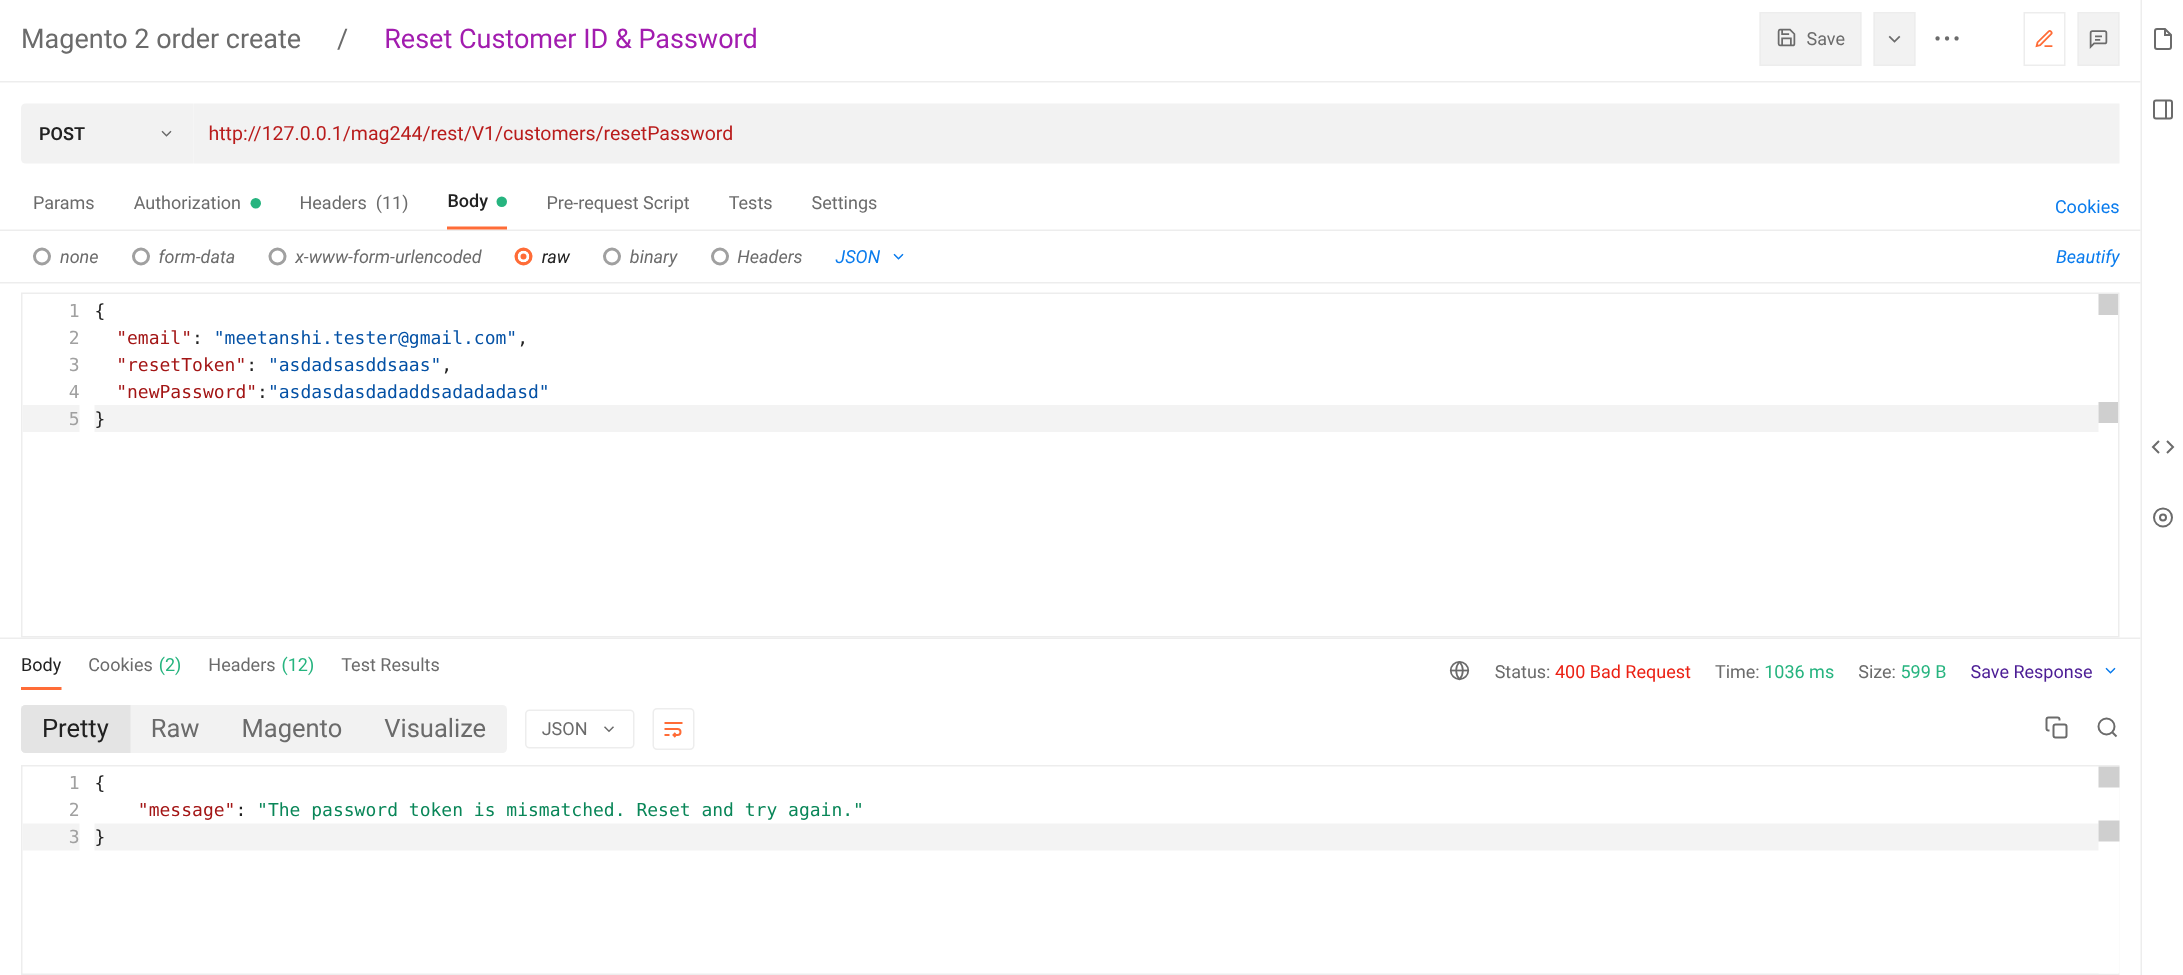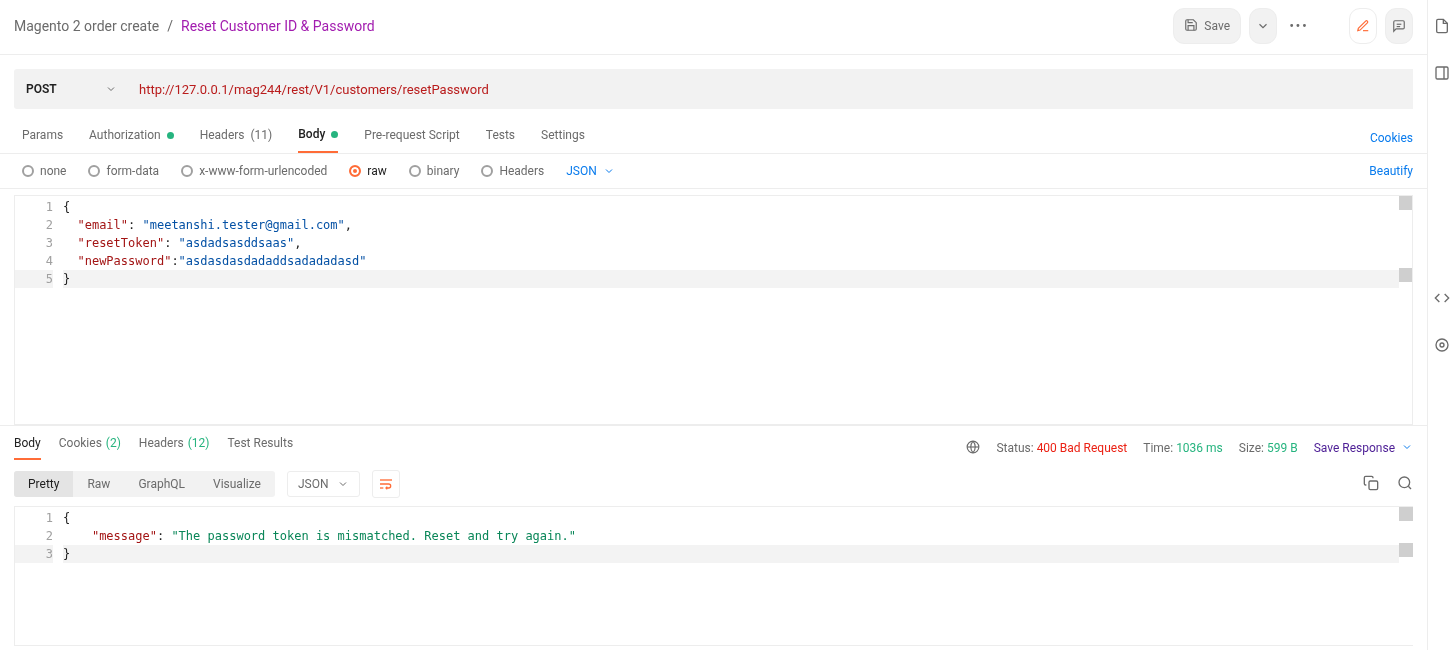--- a/index.html
+++ b/index.html
@@ -3,26 +3,26 @@
 <meta charset="utf-8">
 <style>
 * { box-sizing: border-box; margin: 0; padding: 0; }
 body { font-family: -apple-system, BlinkMacSystemFont, "Segoe UI", Roboto, sans-serif; font-size: 12px; color: #212121; background: #fff; display: flex; }
 .main { flex: 1; display: flex; flex-direction: column; height: 650px; }
 .rightbar { width: 28px; border-left: 1px solid #ededed; display: flex; flex-direction: column; align-items: center; padding-top: 18px; gap: 28px; color: #6b6b6b; }
 .rightbar svg { width: 16px; height: 16px; }
 
 
 .bc { display: flex; align-items: center; justify-content: space-between; padding: 8px 14px 10px 14px; border-bottom: 1px solid #ededed; }
-.bc-left { display: flex; align-items: center; gap: 8px; font-size: 14px; }
+.bc-left { display: flex; align-items: center; gap: 24px; font-size: 18px; }
 .bc-left .parent { color: #6b6b6b; }
 .bc-left .sep { color: #6b6b6b; }
 .bc-left .current { color: #a21caf; font-weight: 400; }
 .bc-right { display: flex; align-items: center; gap: 8px; }
-.btn { display: inline-flex; align-items: center; gap: 6px; border: 1px solid #ededed; background: #f2f2f2; padding: 6px 10px; border-radius: 11px; cursor: pointer; font-size: 12px; color: #6b6b6b; height: 36px; }
+.btn { display: inline-flex; align-items: center; gap: 6px; border: 1px solid #ededed; background: #f2f2f2; padding: 6px 10px; border-radius: 0; cursor: pointer; font-size: 12px; color: #6b6b6b; height: 36px; }
 .btn.light { background: #f2f2f2; }
 .btn.iconbox { width: 28px; justify-content: center; padding:0; }
 .btn.iconbox.white { background:#fff; }
 .iconbox svg { width:14px; height:14px; }
 .dots { letter-spacing: 2px; font-weight:700; color:#6b6b6b; }
 
 
 .urlbar { display: flex; padding: 14px; gap: 0; }
 .method { display: flex; align-items: center; justify-content: space-between; width: 115px; background: #f2f2f2; padding: 0 12px; height: 40px; border-radius: 3px 0 0 3px; font-size: 12px; font-weight: 600; color: #212121; }
 .urlinput { flex: 1; background: #f2f2f2; height: 40px; display: flex; align-items: center; padding: 0 10px; color: #b91c1c; font-size: 13px; }
@@ -32,21 +32,21 @@
 
 
 .tabs { display: flex; align-items: center; justify-content: space-between; padding: 0 14px 0 22px; border-bottom: 1px solid #ededed; }
 .tabs-left { display: flex; gap: 26px; }
 .tab { padding: 4px 0 10px 0; color: #6b6b6b; font-size: 12px; cursor: pointer; display:flex; align-items:center; gap:6px; }
 .tab.active { color: #212121; border-bottom: 2px solid #ff6c37; font-weight: 500; }
 .dot-green { width:7px; height:7px; border-radius:50%; background:#26b47f; display:inline-block; }
 .tabs-right { color: #097bed; font-size: 12px; cursor:pointer; }
 
 
-.btyperow { display:flex; align-items:flex-start; justify-content:space-between; padding: 10px 14px 10px 22px; border-bottom:1px solid #ededed; }
+.btyperow { display:flex; align-items:flex-start; justify-content:space-between; padding: 10px 14px 10px 22px; border-bottom:1px solid #ededed;font-style:italic; }
 .btypes { display:flex; gap: 22px; align-items:center; }
 .radio { display:flex; align-items:center; gap:6px; color:#6b6b6b; font-size:12px; cursor:pointer; }
 .rcirc { width:12px; height:12px; border-radius:50%; border:2px solid #a0a0a0; background:#fff; }
 .rcirc.sel { border-color:#ff6c37; background:#ff6c37; box-shadow: inset 0 0 0 2px #fff; }
 .langsel { color:#097bed; font-size:12px; display:flex; align-items:center; gap:6px; cursor:pointer; }
 .beautify { color:#097bed; font-size:12px; cursor:pointer; }
 
 
 .editor { display:flex; border:1px solid #ededed; margin: 6px 14px 0 14px; height: 230px; position:relative; font-family: Menlo, Consolas, monospace; font-size:12px; overflow:hidden;}
 .gutter { width: 48px; text-align:right; padding: 2px 10px 0 0; color:#a0a0a0; user-select:none; }
@@ -69,21 +69,21 @@
 .resp-tab.active { color:#212121; border-bottom:2px solid #ff6c37; }
 .resp-tab .cnt { color:#26b47f; margin-left:4px; }
 .resp-right { display:flex; align-items:center; gap:16px; font-size:12px; color:#6b6b6b; }
 .resp-right .val { color:#26b47f; }
 .resp-right .err { color:#eb2013; }
 .save-resp { color:#4c1d95; display:flex; align-items:flex-start; gap:6px; cursor:pointer; }
 
 .resp-toolbar { display:flex; align-items:center; justify-content:space-between; padding: 10px 14px 8px 14px; }
 .resp-toolbar-left { display:flex; align-items:center; gap: 4px; }
 .seg { display:flex; background:#f2f2f2; border-radius:3px; overflow:hidden; }
-.seg .sitem { padding:6px 14px; color:#6b6b6b; cursor:pointer; font-size:12px; }
+.seg .sitem { padding:6px 14px; color:#6b6b6b; cursor:pointer; font-size:17px; }
 .seg .sitem.active { background:#e4e4e4; color:#212121; }
 .ddbox { display:flex; align-items:center; gap:8px; border:1px solid #ededed; padding:5px 10px; border-radius:3px; color:#6b6b6b; cursor:pointer; margin-left:8px; font-size:12px; }
 .wrapbtn { width:28px; height:28px; display:flex; align-items:center; justify-content:center; border:1px solid #ededed; border-radius:3px; margin-left:8px; }
 .wrapbtn svg{ stroke:#ff6c37; }
 .resp-toolbar-right { display:flex; gap:18px; color:#6b6b6b;}
 .resp-toolbar-right svg { width:16px; height:16px; }
 
 .resp-editor { margin: 0 14px; border:1px solid #ededed; height: 140px; display:flex; position:relative; font-family: Menlo, Consolas, monospace; font-size:12px;}
 .resp-editor .scrolltrack-v { position:absolute; right:-1px; top:0; width:14px; height:100%;}
 .resp-editor .thumb-a { top:0; height:14px; }
@@ -247,21 +247,21 @@
           </svg>
       </div>
     </div>
   </div>
 
   <div class="resp-toolbar">
     <div class="resp-toolbar-left">
       <div class="seg">
         <div class="sitem active">Pretty</div>
         <div class="sitem">Raw</div>
-        <div class="sitem">GraphQL</div>
+        <div class="sitem">Magento</div>
         <div class="sitem">Visualize</div>
       </div>
       <div class="ddbox">
         <span>JSON</span>
         <svg width="12" height="12" viewBox="0 0 24 24" fill="none" stroke="#6b6b6b" stroke-width="2">
             <polyline points="6 9 12 15 18 9"></polyline>
           </svg>
       </div>
       <div class="wrapbtn">
         <svg width="16" height="16" viewBox="0 0 24 24" fill="none" stroke-width="2">

